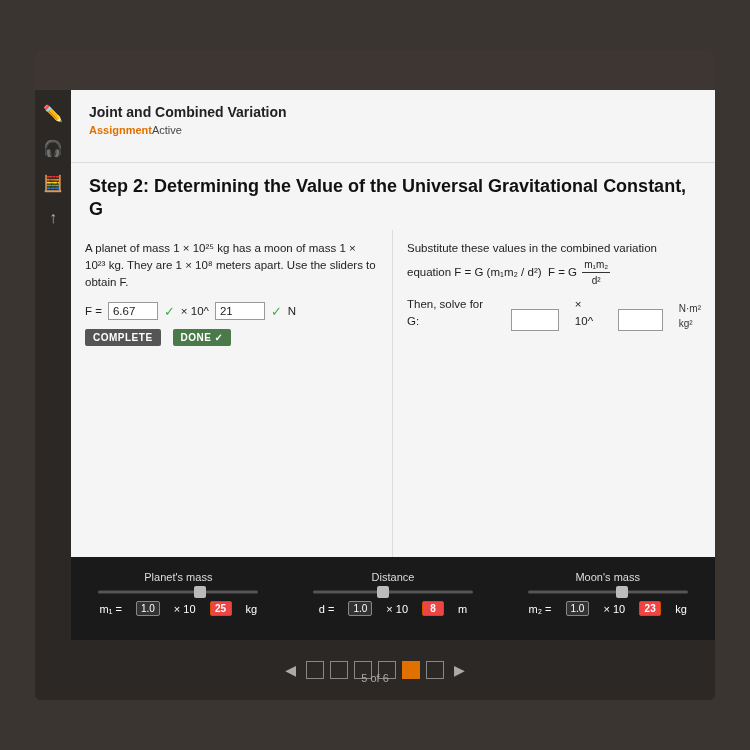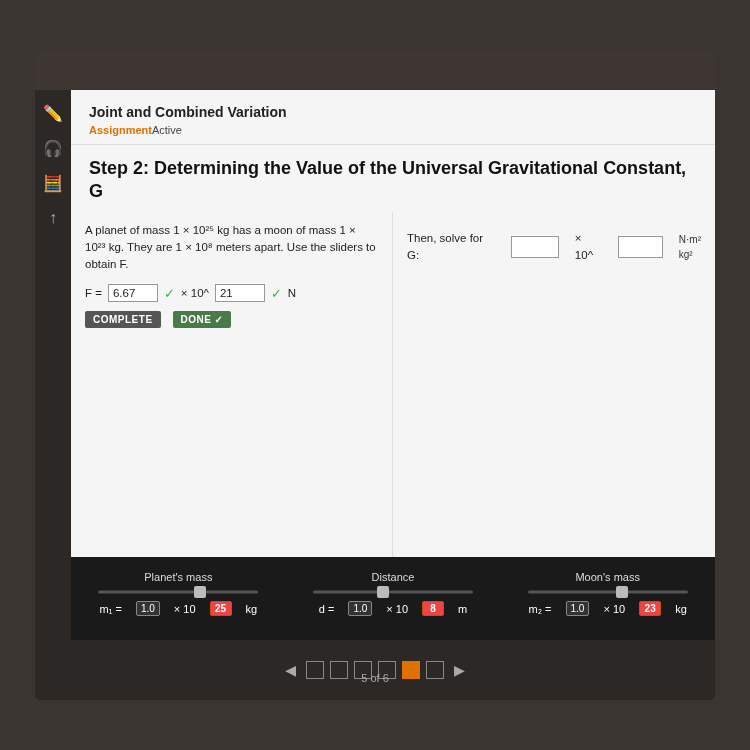--- a/index.html
+++ b/index.html
@@ -56,21 +56,21 @@
       margin-left: 36px;
       background: #f5f5f5;
       flex: 1;
       display: flex;
       flex-direction: column;
       overflow: hidden;
     }
     
     .content-header {
       background: #f5f5f5;
-      padding: 14px 18px 8px 18px;
+      padding: 14px 18px 26px 18px;
       border-bottom: 1px solid #ddd;
     }
     .content-header h2 {
       font-size: 14px;
       font-weight: bold;
       color: #222;
       margin-bottom: 4px;
     }
     .header-meta {
       display: flex;
@@ -197,21 +197,21 @@
       border-bottom: 1px solid #333;
       padding: 0 2px;
       font-size: 10px;
     }
     .fraction .den {
       padding: 0 2px;
       font-size: 10px;
     }
     .solve-row {
       display: flex;
-      align-items: center;
+      align-items: flex-end;
       gap: 16px;
       margin-top: 8px;
     }
     .solve-box {
       border: 1px solid #999;
       background: #fff;
       padding: 2px 6px;
       font-size: 11px;
       min-width: 45px;
       height: 22px;
@@ -422,20 +422,30 @@
         <div class="action-row">
           <button class="btn-complete">COMPLETE</button>
           <button class="btn-done">
             <span>DONE</span>
             <span>✓</span>
           </button>
         </div>
       </div>
 
       <div class="right-panel">
+        <p>
+          <span>Substitute these values in the combined variation equation F = G (m₁m₂ / d²)</span>
+          <span>
+            &nbsp;F = G 
+            <span class="fraction">
+              <span class="num">m₁m₂</span>
+              <span class="den">d²</span>
+            </span>
+          </span>
+        </p>
 
         <div class="solve-row">
           <span class="formula-text">Then, solve for G:</span>
           <input class="solve-box" type="text" style="width: 50px; border: 1px solid rgb(153, 153, 153); padding: 2px 4px; font-size: 11px; height: 22px;">
           <span class="formula-text">× 10^</span>
           <input class="solve-box" type="text" style="width: 36px; border: 1px solid rgb(153, 153, 153); padding: 2px 4px; font-size: 11px; height: 22px;">
           <span class="unit-box">
             N·m²<br>kg²
           </span>
         </div>

